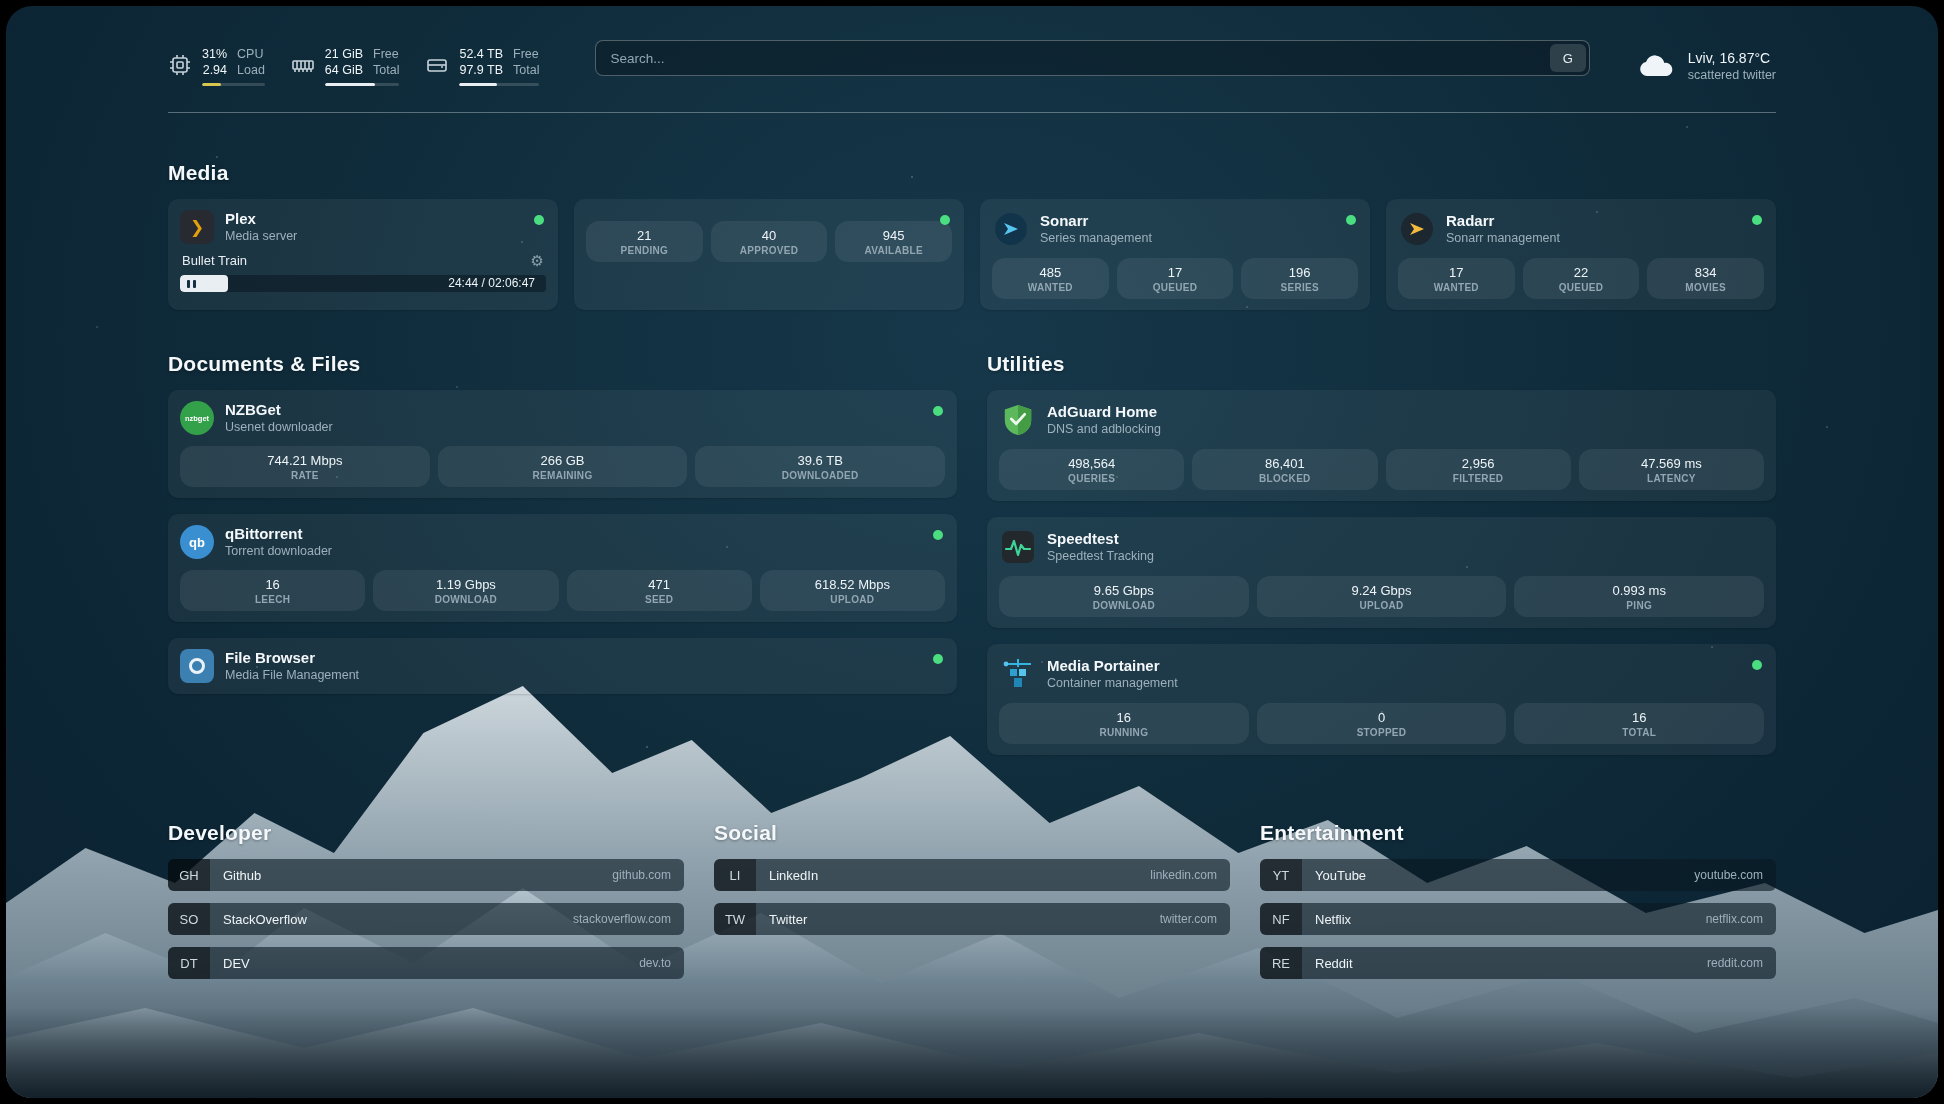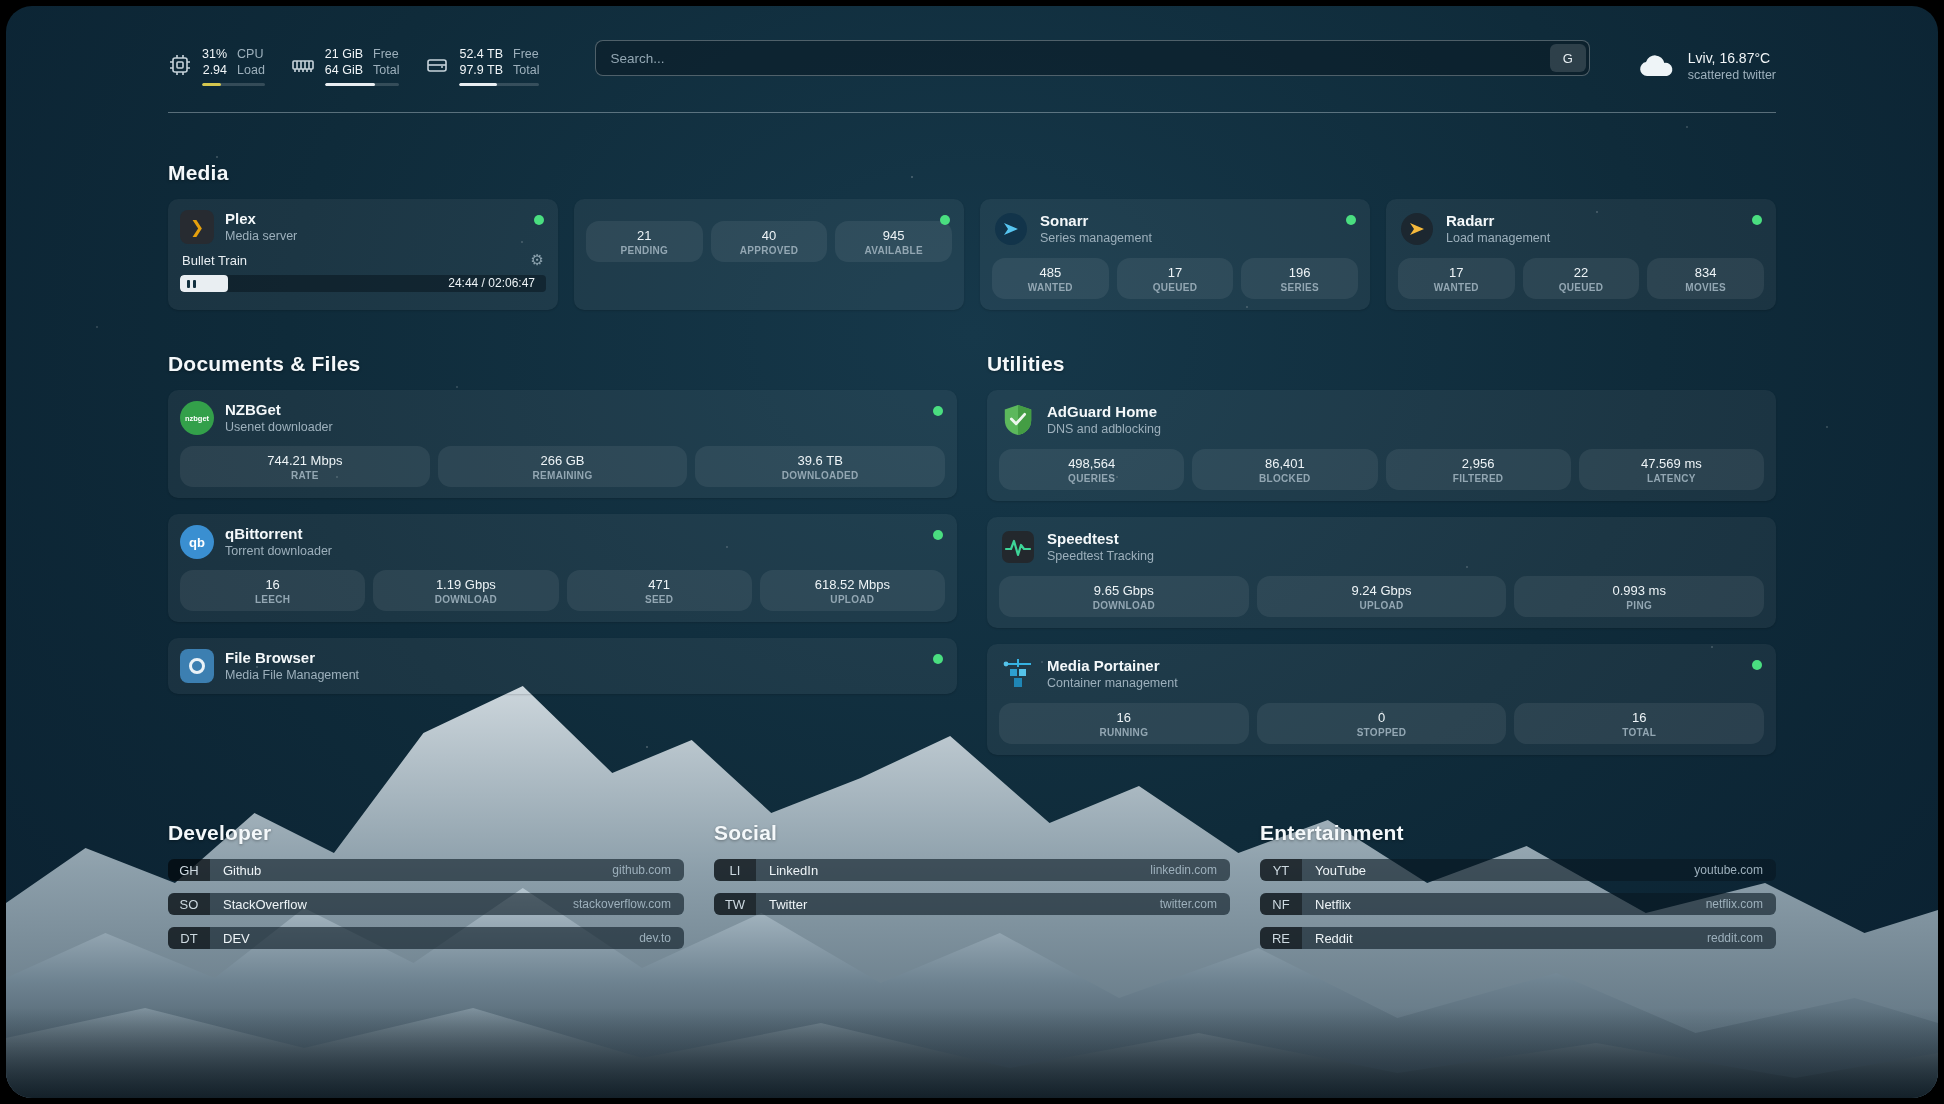--- a/index.html
+++ b/index.html
@@ -74,21 +74,21 @@
     border-radius:50%; }
 
   .stats-row { display:flex; gap:8px; margin-top:11px; }
   .stat { flex:1; background:rgba(255,255,255,.07); border-radius:13px; text-align:center;
     padding:6px 4px 5px; }
   .stat-value { font-size:13px; color:#eef4f7; line-height:17px; }
   .stat-label { font-size:10px; font-weight:700; color:#93a7b3; letter-spacing:.3px;
     line-height:13px; }
 
   
-  .plex-np { display:flex; margin-top:9px; padding:0 2px; }
+  .plex-np { display:flex; align-items:center; margin-top:9px; padding:0 2px; }
   .plex-np-title { font-size:13px; color:#e8eef2; flex:1; }
   .gear { color:#8aa0ac; font-size:15px; cursor:pointer; line-height:14px; }
   .plex-progress { position:relative; margin-top:7px; height:17px; border-radius:4px;
     background:rgba(6,18,26,.5); overflow:hidden; cursor:pointer; }
   .plex-fill { position:absolute; left:0; top:0; bottom:0; width:13%;
     background:#e9eef2; border-radius:4px; display:flex; align-items:center;
     justify-content:flex-start; padding-left:7px; gap:3px; }
   .plex-fill i { display:block; width:3px; height:8px; background:#12303f; border-radius:1px; }
   .plex-time { position:absolute; right:11px; top:1px; font-size:12px; color:#eef4f7;
     line-height:15px; }
@@ -101,21 +101,21 @@
   .plex-logo { background:#272b31; color:#e5a00d; font-size:17px; font-weight:700; }
   .qb-logo { background:#3a8fd1; color:#fff; font-size:13px; font-weight:700; }
   .nzb-logo { background:#33a04a; color:#fff; font-size:7.5px; font-weight:700; }
   .fb-logo { background:#3c7fb1; }
   .fb-logo span { display:block; width:16px; height:16px; border:3px solid #eaf2f7;
     border-radius:50%; }
 
   
   .bookmarks { display:grid; grid-template-columns:1fr 1fr 1fr; gap:30px; margin-top:66px; }
   .bm-list { display:flex; flex-direction:column; gap:12px; margin-top:14px; }
-  .bm-row { display:flex; align-items:center; height:22px; border-radius:6px;
+  .bm-row { display:flex; align-items:center; height:32px; border-radius:6px;
     background:rgba(9,24,33,.6); overflow:hidden; cursor:pointer; }
   .bm-abbr { width:42px; align-self:stretch; background:rgba(0,0,0,.42); color:#cdd9e0;
     font-size:13px; display:flex; align-items:center; justify-content:center; flex:none; }
   .bm-name { font-size:13px; color:#eef4f7; padding-left:13px; flex:1; }
   .bm-url { font-size:12px; color:#9db0bc; padding-right:13px; }
 </style>
 </head>
 <body>
 
 <div class="screen">
@@ -295,21 +295,21 @@
       <div class="card">
         <div class="card-head">
           <div class="svc-icon">
             <svg width="34" height="34" viewBox="0 0 34 34">
               <circle cx="17" cy="17" r="16" fill="#1c2730"></circle>
               <path d="M10 23 L24 17 L10 11 L14 17 Z" fill="#f5b93c"></path>
             </svg>
           </div>
           <div>
             <div class="svc-title">Radarr</div>
-            <div class="svc-sub">Load management</div>
+            <div class="svc-sub">Sonarr management</div>
           </div>
         </div>
         <span class="status-dot" style="background:#4ade80"></span>
         <div class="stats-row">
           <div class="stat">
             <div class="stat-value">17</div>
             <div class="stat-label">WANTED</div>
           </div>
           <div class="stat">
             <div class="stat-value">22</div>

